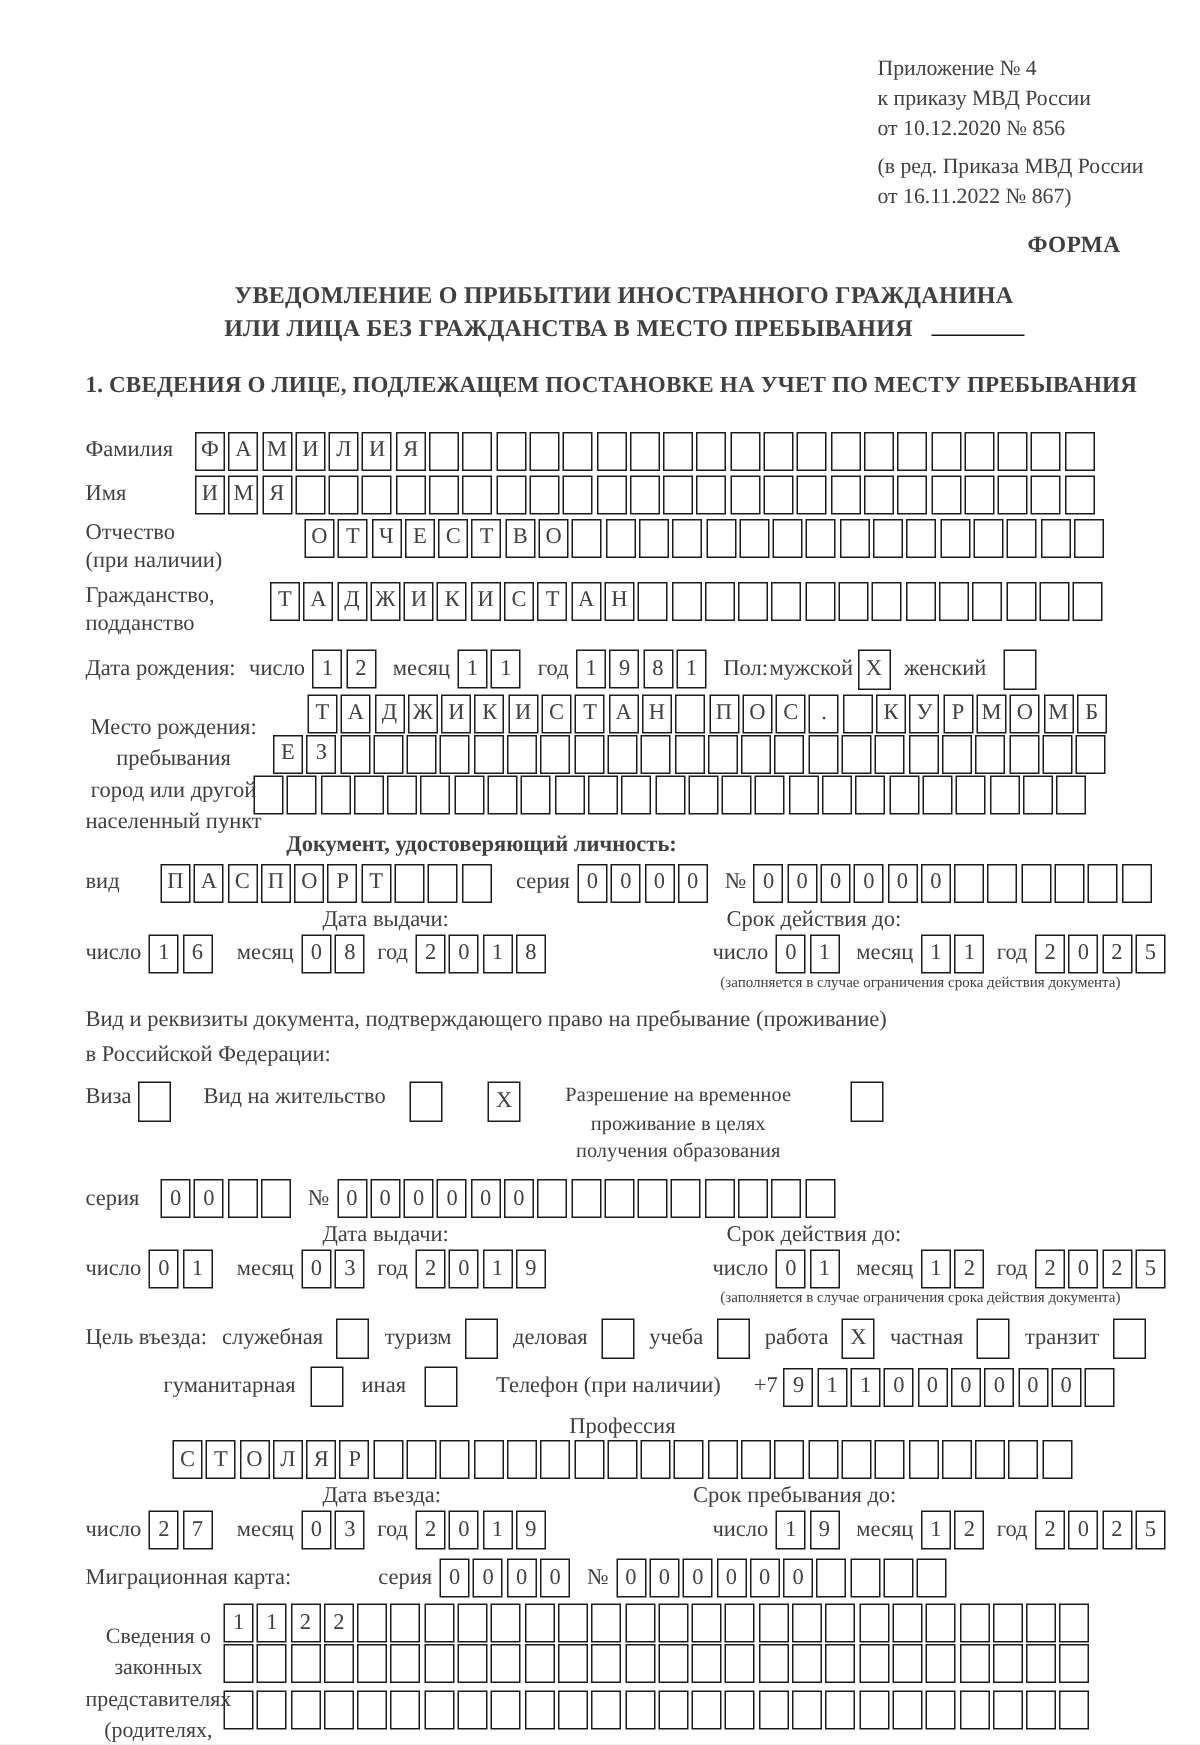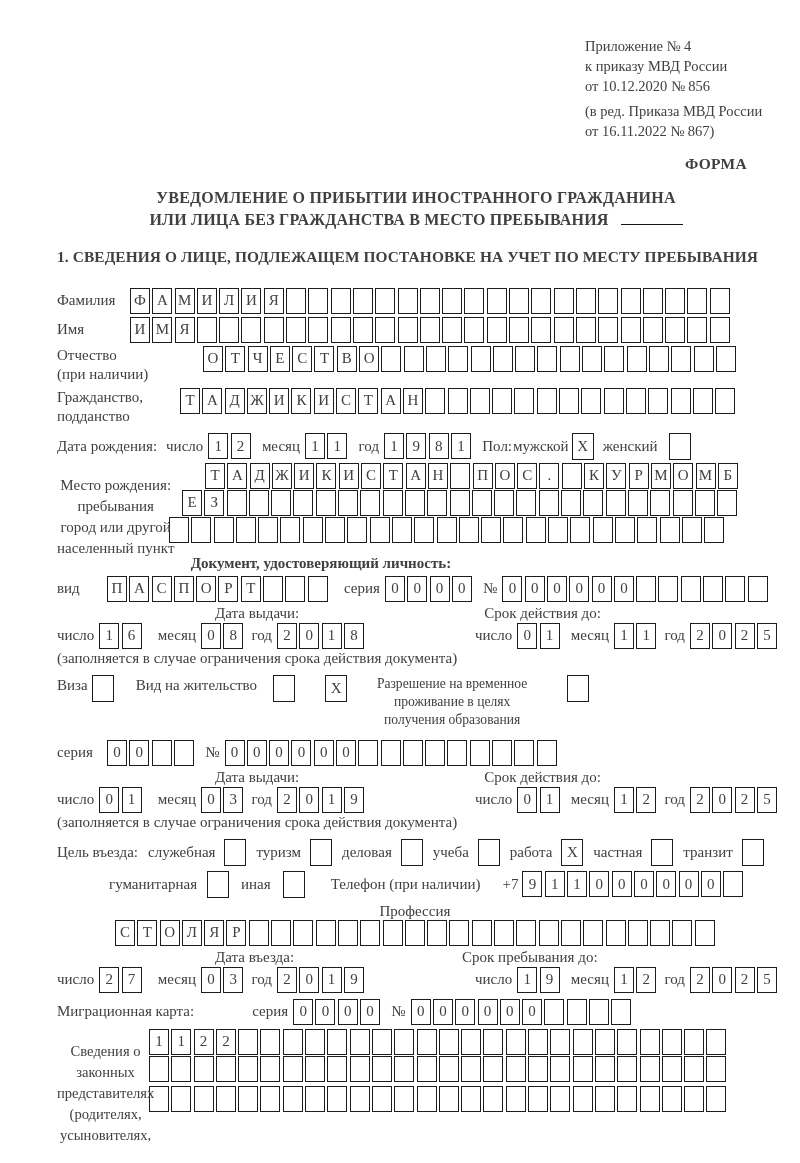--- a/index.html
+++ b/index.html
@@ -53,21 +53,21 @@
   .stack .brow{margin-bottom:1px;}
   .bp-r1{margin-left:148px;} .bp-r2{margin-left:125px;} .bp-r3{margin-left:112px;}
   
   .dochdr{font-weight:bold;text-align:center;margin:3px 190px 4px 0;font-size:15px;}
   
   .dp-head{display:flex;font-size:15px;margin-top:2px;}
   .dp-h1{margin-left:158px;}
   .dp-h2{margin-left:185px;}
   .dp-row{display:flex;align-items:center;margin-top:1px;}
   .dp-left{display:flex;align-items:center;width:418px;flex:none;}
-  .note-r{font-size:15px;margin:1px 28px 8px 0;}
+  .note-r{font-size:10px;text-align:right;margin:1px 28px 8px 0;}
   .intro{line-height:1.55;margin-top:2px;}
   
   .res{display:flex;align-items:flex-start;margin:6px 0 10px 0;}
   .res .opt{display:flex;align-items:flex-start;flex:none;}
   .res .ol{line-height:1.35;}
   .res .c{text-align:center;font-size:13.6px;}
   .mw170{max-width:172px;} .mw176{max-width:178px;}
   
   .purp .sl{margin:0 4px 0 10px;}
   .purp .cb{margin-left:5px;}
@@ -422,20 +422,24 @@
       <span class="boxes">
           <span class="box">2</span>
           <span class="box">0</span>
           <span class="box">2</span>
           <span class="box">5</span>
         </span>
     </div>
   </div>
   <div class="note-r">(заполняется в случае ограничения срока действия документа)</div>
 
+  <div class="intro">
+    <div>Вид и реквизиты документа, подтверждающего право на пребывание (проживание)</div>
+    <div>в Российской Федерации:</div>
+  </div>
 
   <div class="res">
     <span class="opt">
       <span class="ol">Виза</span>
       <span class="cb" style="margin-left:4px;"></span>
     </span>
     <span class="opt" style="margin-left:22px;">
       <span class="ol">Вид на жительство</span>
       <span class="cb" style="margin-left:16px;"></span>
     </span>

